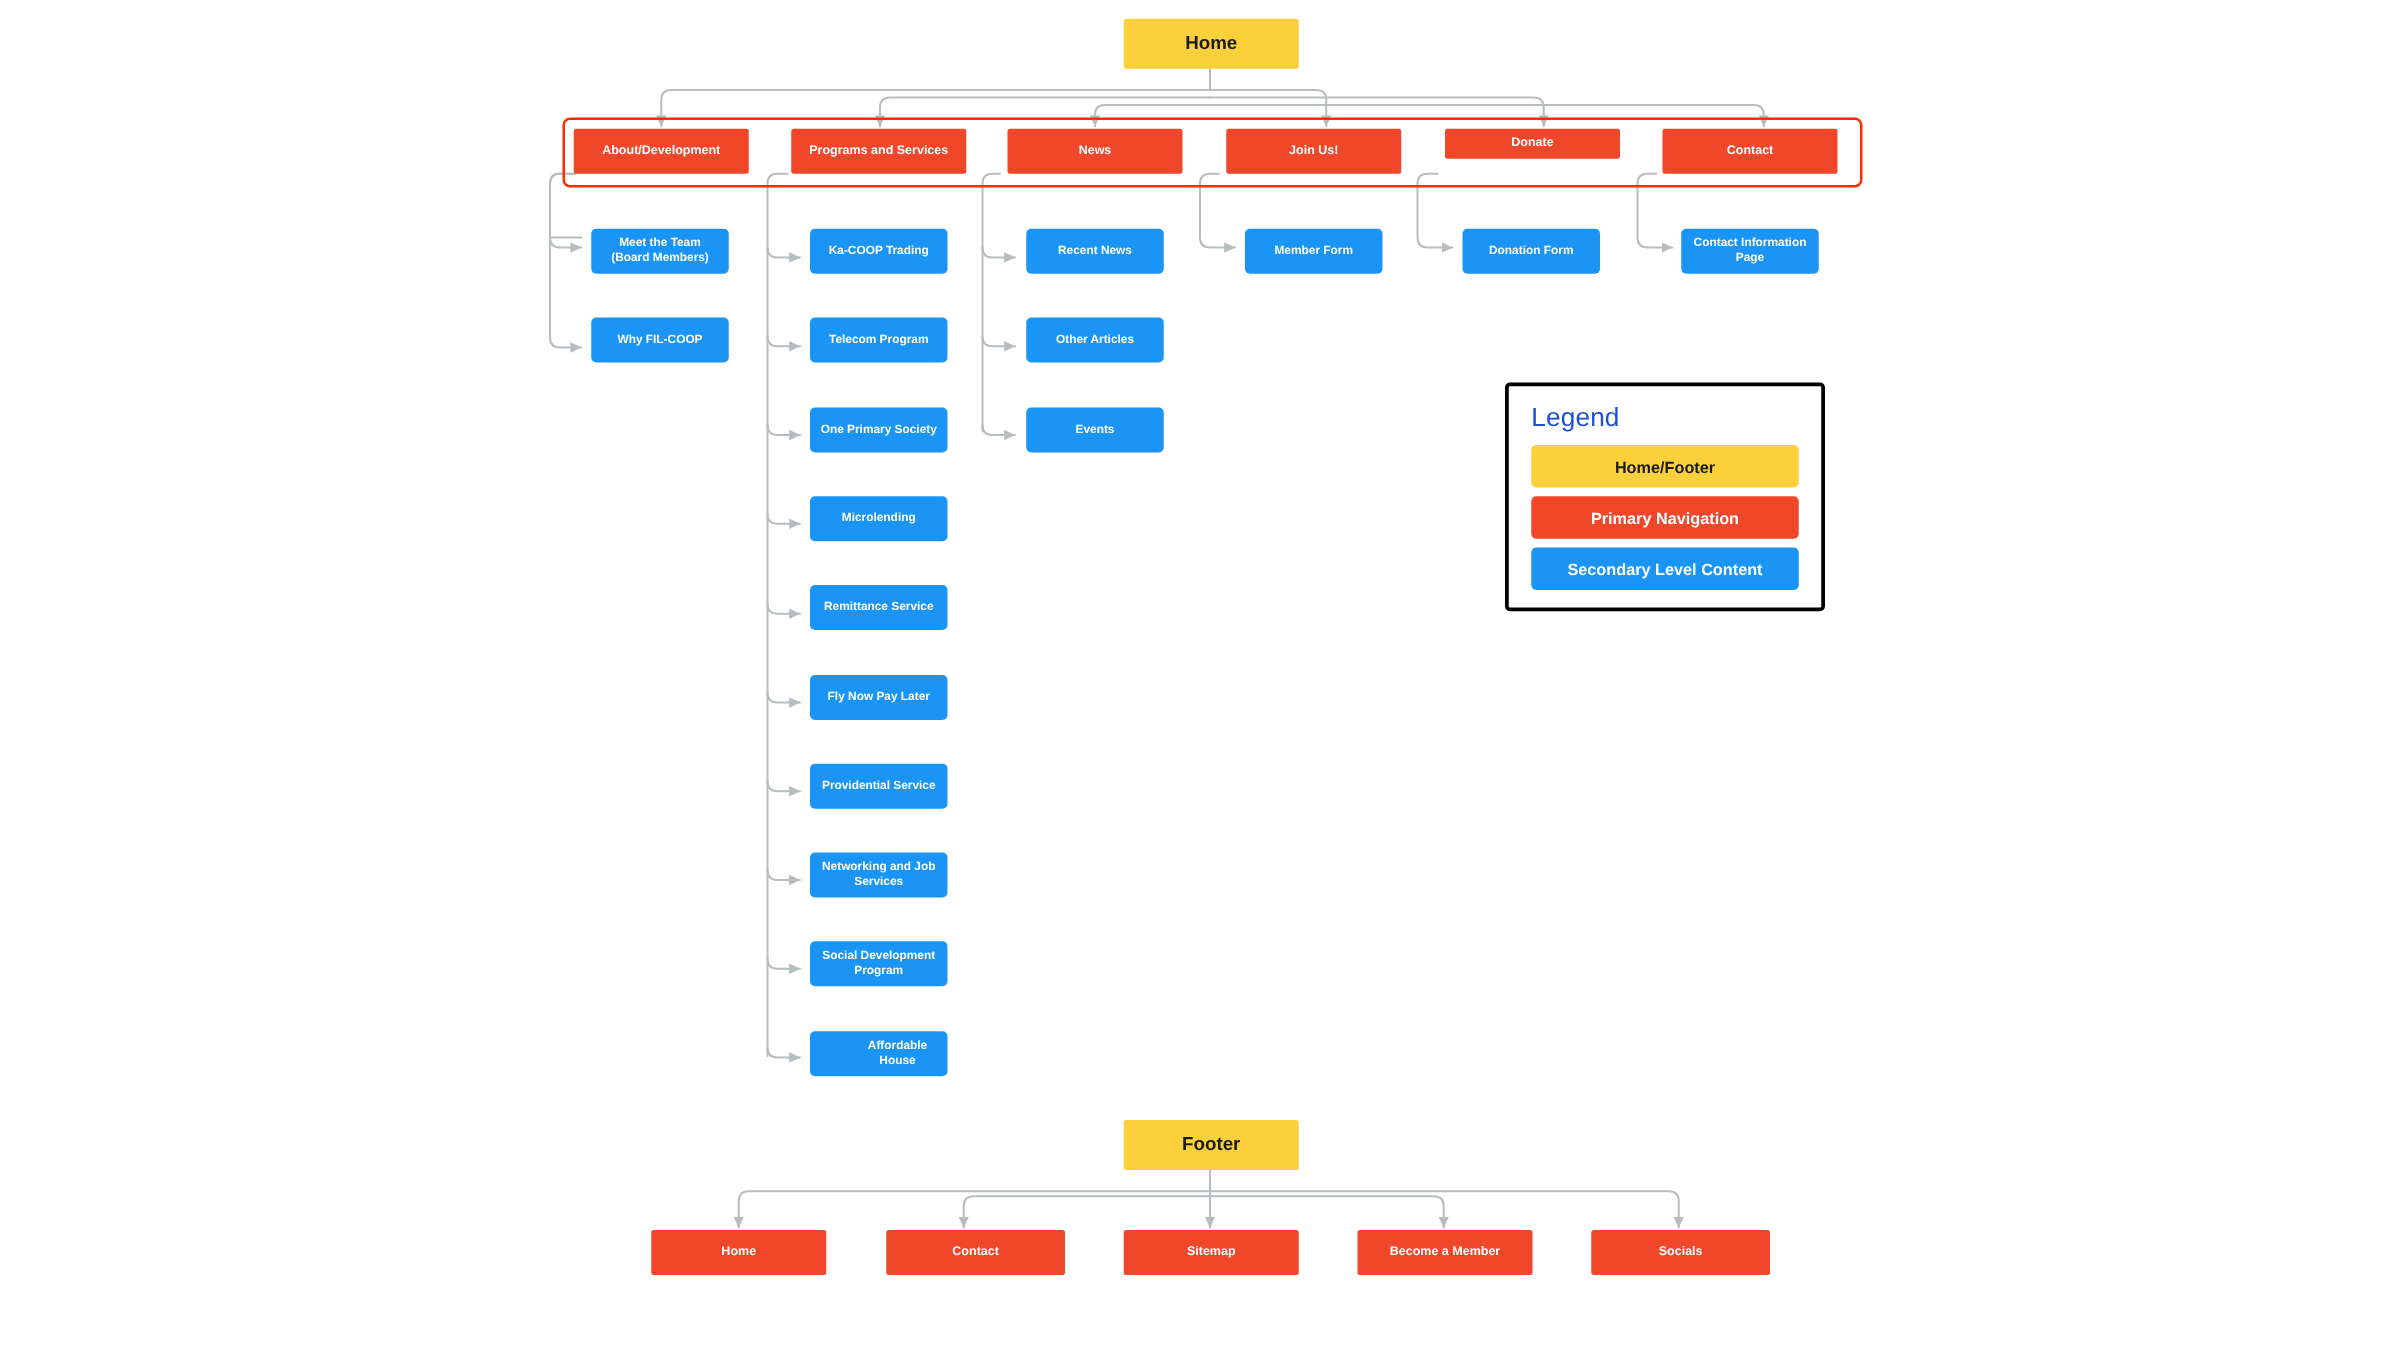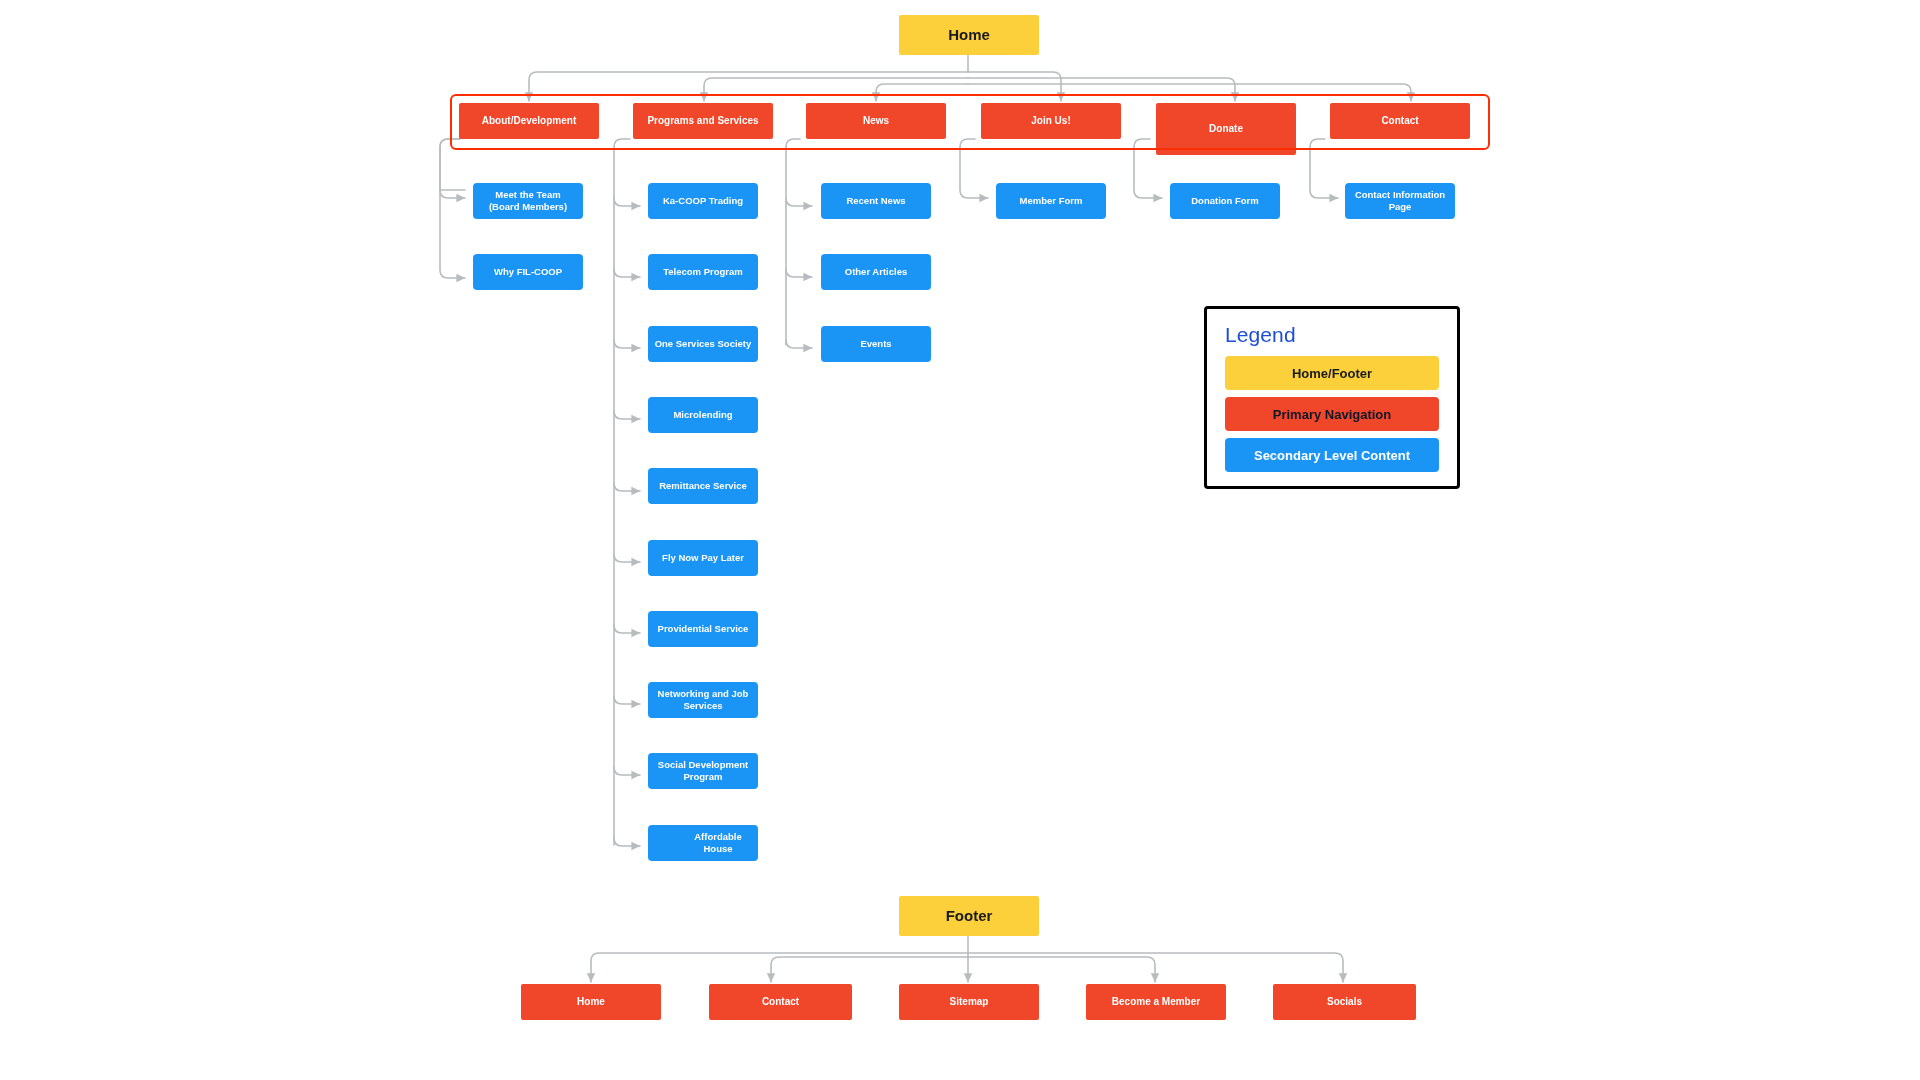--- a/index.html
+++ b/index.html
@@ -86,21 +86,21 @@
     height: 34px;
     display: flex;
     align-items: center;
     justify-content: center;
     border-radius: 4px;
     margin-bottom: 7px;
     font-weight: bold;
     font-size: 13px;
   }
   .legend-row.lg-home { background: #FBD03B; color: #1b1b1b; }
-  .legend-row.lg-primary { background: #F0462A; color: #0f172a; }
+  .legend-row.lg-primary { background: #F0462A; color: #ffffff; }
   .legend-row.lg-secondary { background: #1B95F5; color: #ffffff; }
 </style>
 </head>
 <body>
 
 <div id="canvas">
 
   <svg id="connectors" viewBox="0 0 1920 1080" xmlns="http://www.w3.org/2000/svg">
     <defs>
       <marker id="arrow" markerWidth="7" markerHeight="7" refX="5.4" refY="3" orient="auto" markerUnits="strokeWidth">
@@ -177,42 +177,42 @@
   </div>
   <div class="node primary" style="left:633px; top:103px; width:140px; height:36px;">
     <span>Programs and Services</span>
   </div>
   <div class="node primary" style="left:806px; top:103px; width:140px; height:36px;">
     <span>News</span>
   </div>
   <div class="node primary" style="left:981px; top:103px; width:140px; height:36px;">
     <span>Join Us!</span>
   </div>
-  <div class="node primary" style="left:1156px; top:103px; width:140px; height:52px;">
+  <div class="node primary" style="left:1156px; top:103px; width:140px; height:24px;">
     <span>Donate</span>
   </div>
   <div class="node primary" style="left:1330px; top:103px; width:140px; height:36px;">
     <span>Contact</span>
   </div>
 
   <div class="node secondary" style="left:473px; top:183px; width:110px; height:36px;">
     <span>Meet the Team (Board Members)</span>
   </div>
   <div class="node secondary" style="left:473px; top:254px; width:110px; height:36px;">
     <span>Why FIL-COOP</span>
   </div>
 
   <div class="node secondary" style="left:648px; top:183px; width:110px; height:36px;">
     <span>Ka-COOP Trading</span>
   </div>
   <div class="node secondary" style="left:648px; top:254px; width:110px; height:36px;">
     <span>Telecom Program</span>
   </div>
   <div class="node secondary" style="left:648px; top:326px; width:110px; height:36px;">
-    <span>One Services Society</span>
+    <span>One Primary Society</span>
   </div>
   <div class="node secondary" style="left:648px; top:397px; width:110px; height:36px;">
     <span>Microlending</span>
   </div>
   <div class="node secondary" style="left:648px; top:468px; width:110px; height:36px;">
     <span>Remittance Service</span>
   </div>
   <div class="node secondary" style="left:648px; top:540px; width:110px; height:36px;text-align:center;">
     <span>Fly Now Pay Later</span>
   </div>

